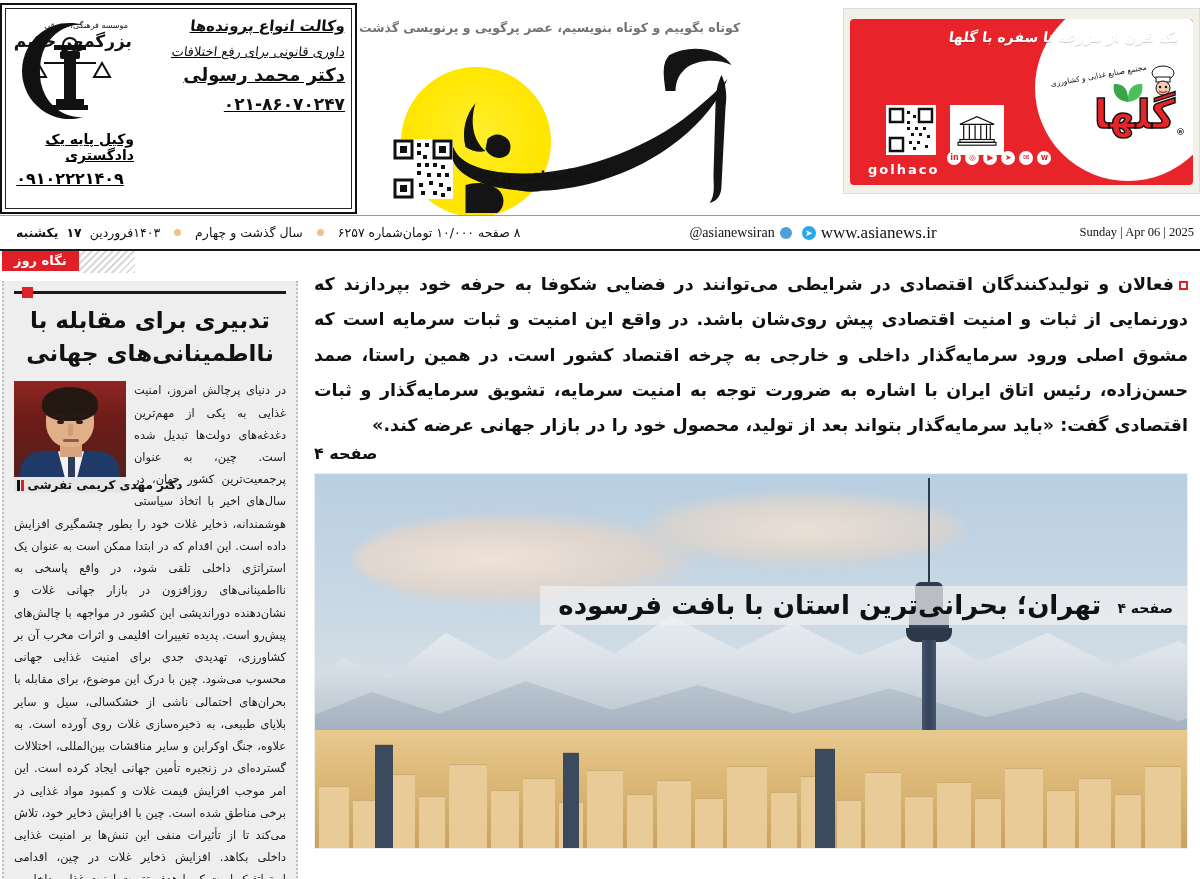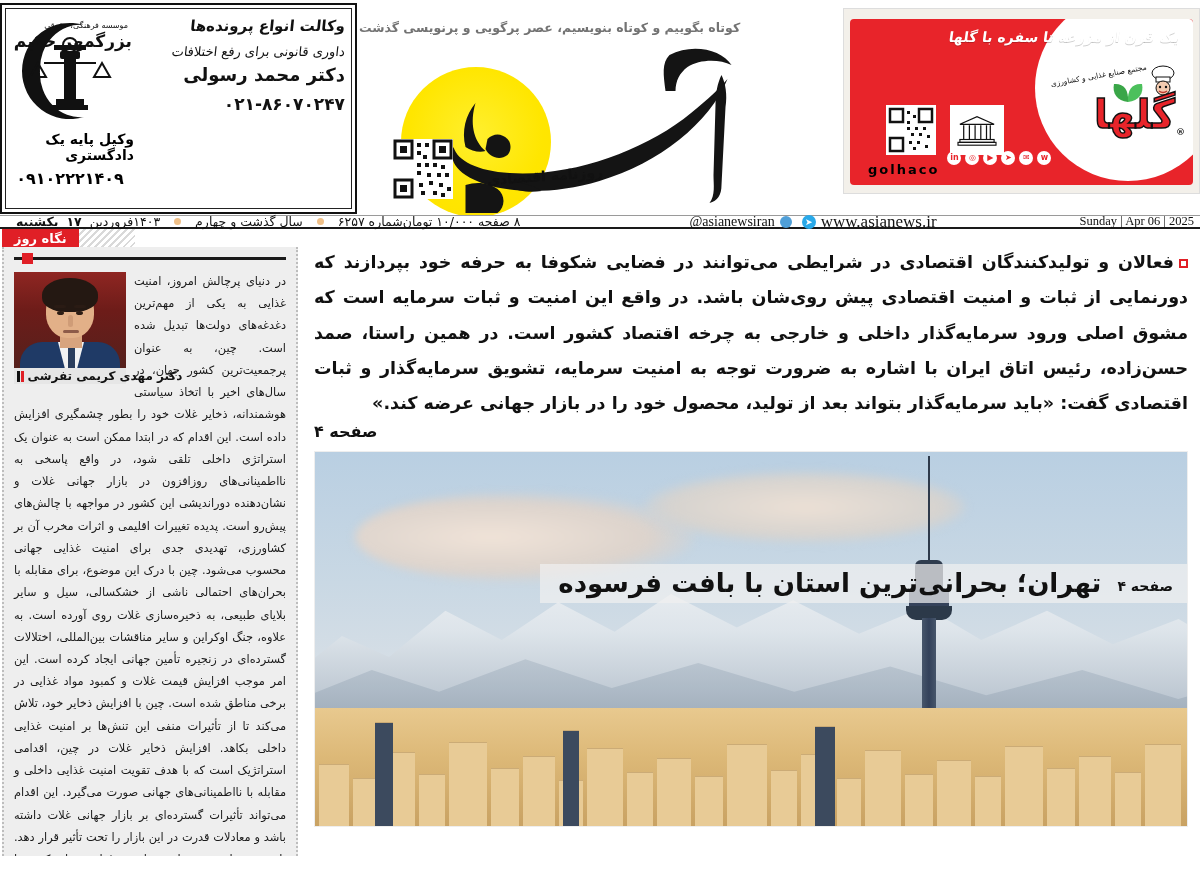--- a/index.html
+++ b/index.html
@@ -19,21 +19,21 @@
   }
 
   
   .ad-law {
     width: 357px; height: 211px; margin: 3px 2px 0 0;
     border: 2px solid #111; background:#fff;
     position: relative; overflow:hidden;
   }
   .ad-law-inner {
     position:absolute; inset:3px; border:1px solid #222;
-    display:flex; flex-direction:row-reverse;
+    display:flex; flex-direction:row-reverse;text-decoration:underline;
   }
   .ad-law-text { flex:1; padding:4px 6px 2px 2px; text-align:right; direction:rtl; }
   .ad-law-l1 { font-size:15px; font-weight:700; color:#111; letter-spacing:-.5px; transform: skewX(-6deg); margin-top:4px;}
   .ad-law-l2 { font-size:22px; font-weight:900; color:#111; margin-top:13px; }
   .ad-law-l3 { font-size:13px; color:#111; margin-top:9px; transform: skewX(-6deg); }
   .ad-law-l4 { font-size:18px; font-weight:900; color:#111; margin-top:5px; }
   .ad-law-l5 { font-size:17px; font-weight:900; color:#111; margin-top:9px; letter-spacing:1px;}
   .ad-law-logo {
     width: 128px; position:relative;
     display:flex; flex-direction:column; align-items:center; justify-content:flex-start;
@@ -95,25 +95,25 @@
   .golha-reg { position:absolute; right:8px; top:108px; font-size:9px; color:#111; font-weight:700;}
   .golha-chef { position:absolute; right:10px; top:44px; width:40px; height:40px;}
   .qr-golha { position:absolute; left:36px; top:86px; width:50px; height:50px; background:#fff; padding:2px;}
   .unesco { position:absolute; left:100px; top:86px; width:54px; height:50px; background:#fff; padding:2px;
             display:flex; flex-direction:column; align-items:center; justify-content:center;}
   .social-row {
     position:absolute; left:18px; bottom:8px; display:flex; align-items:center; gap:4px;
   }
   .soc { width:14px; height:14px; border-radius:50%; background:#fff; display:flex;
          align-items:center; justify-content:center; font-size:8px; color:#e8242a; font-weight:900;}
-  .golha-url { color:#000000; font-size:13px; font-weight:700; letter-spacing:2px; margin-right:4px; direction:ltr;margin-top:24px;}
+  .golha-url { color:#ffffff; font-size:13px; font-weight:700; letter-spacing:2px; margin-right:4px; direction:ltr;margin-top:24px;}
 
   
   .infobar {
-    position:relative; height:14px; width:1200px;
+    position:relative; height:36px; width:1200px;
     border-top:1px solid #9a9a9a; border-bottom:2px solid #1a1a1a;
     display:flex; flex-direction:row-reverse; align-items:center;
     padding:0 6px; font-size:12.5px; color:#111; direction:rtl;
   }
   .ib { white-space:nowrap; }
   .ib-sep { width:7px; height:7px; border-radius:50%; background:#f0c088; margin:0 14px; }
   .ib-weekday { font-weight:700; margin-left:10px;}
   .ib-day { margin-left:8px; font-weight:700;}
   .ib-month { margin-left:8px;}
   .ib-year { margin-left:0;}
@@ -123,21 +123,21 @@
   .ib-handle { direction:ltr; font-family:"Liberation Serif", serif; font-size:14px; }
   .tg-icon { width:14px; height:14px; border-radius:50%; background:#29a9e9; display:inline-flex;
              align-items:center; justify-content:center; color:#fff; font-size:9px; margin:0 5px;}
   .verified { width:12px; height:12px; border-radius:50%; background:#4f9fd8; display:inline-block; margin:0 5px;}
 
   
   .body-row { display:flex; flex-direction:row-reverse; width:1200px; height:631px; }
 
   
   .sidebar { width:302px; position:relative; padding:0 4px 0 2px; }
-  .sb-tab-wrap { display:flex; flex-direction:row-reverse; align-items:flex-start; height:18px; }
+  .sb-tab-wrap { display:flex; flex-direction:row-reverse; align-items:flex-start; height:30px; }
   .sb-tab {
     background:#e01f26; color:#fff; font-size:13px; font-weight:900;
     padding:2px 12px 3px 12px; direction:rtl; letter-spacing:.5px;
   }
   .sb-hatch {
     width:56px; height:22px;
     background: repeating-linear-gradient(-45deg,#d9d9d9 0 2px, #fff 2px 5px);
   }
   .sb-panel {
     position:relative; background:#eeeeee; margin-top:0;
@@ -437,20 +437,21 @@
 
   <div class="body-row">
 
     <div class="sidebar">
       <div class="sb-tab-wrap">
         <div class="sb-tab">نگاه روز</div>
         <div class="sb-hatch"></div>
       </div>
       <div class="sb-panel">
         <div class="sb-rule"></div>
+        <div class="sb-title">تدبیری برای مقابله با نااطمینانی‌های جهانی</div>
         <div class="sb-figure">
           <div class="sb-photo">
             <div class="p-body"></div>
               <div class="p-shirt"></div>
               <div class="p-tie"></div>
             <div class="p-neck"></div>
               <div class="p-head"></div>
               <div class="p-hair"></div>
             <div class="p-brow-l"></div>
               <div class="p-brow-r"></div>

